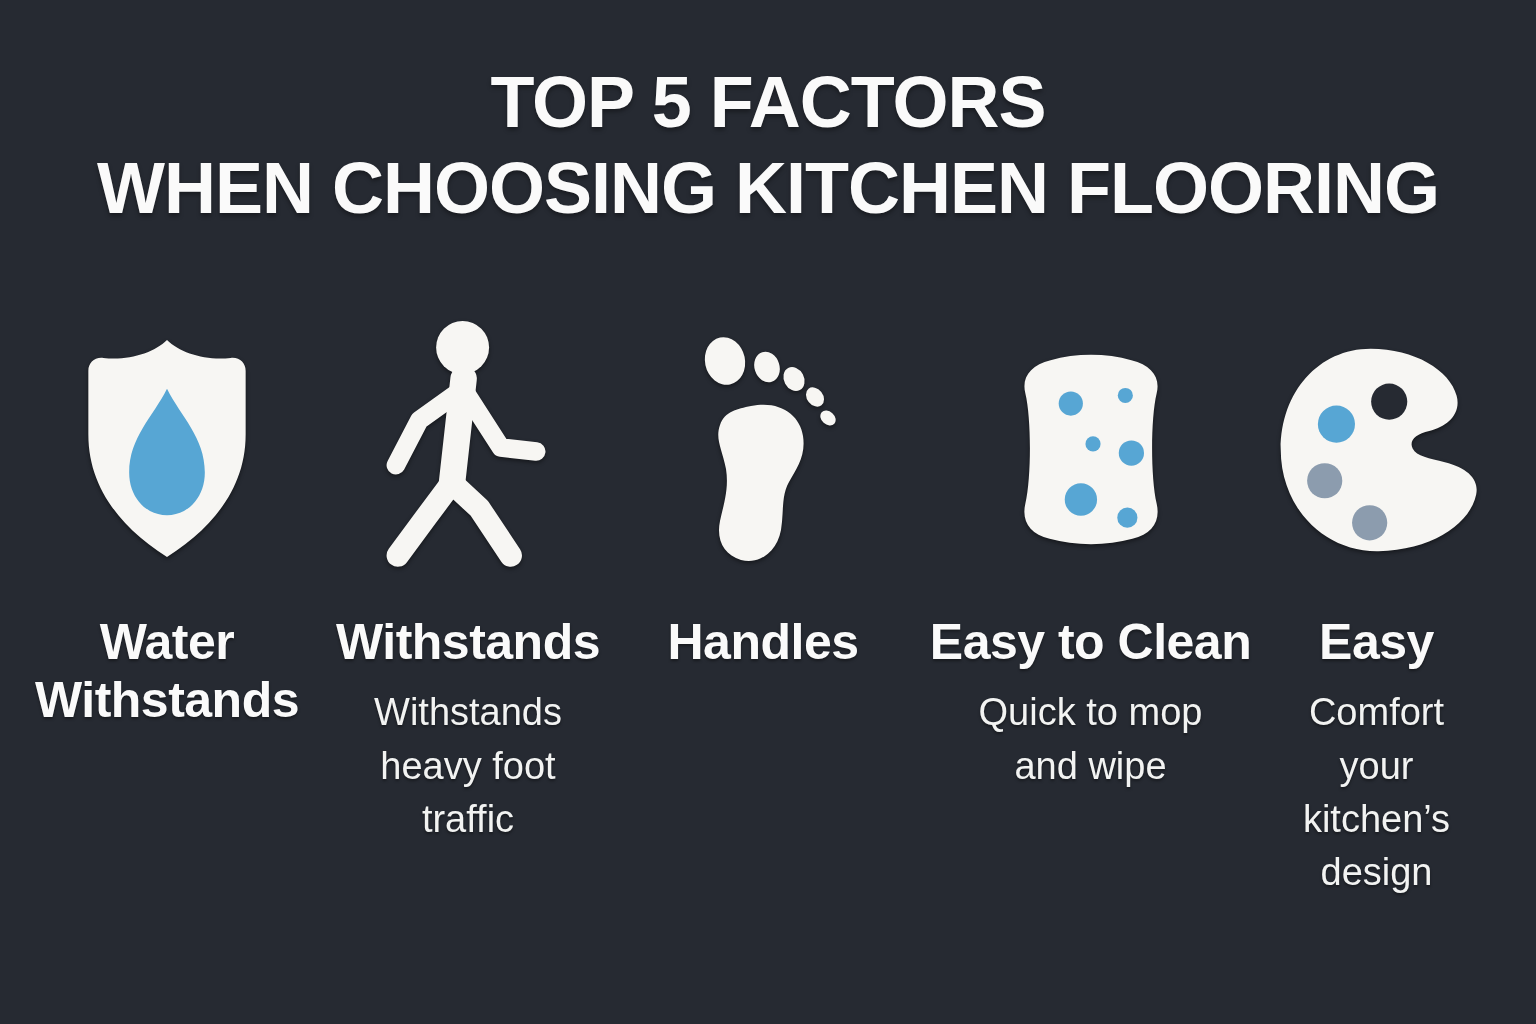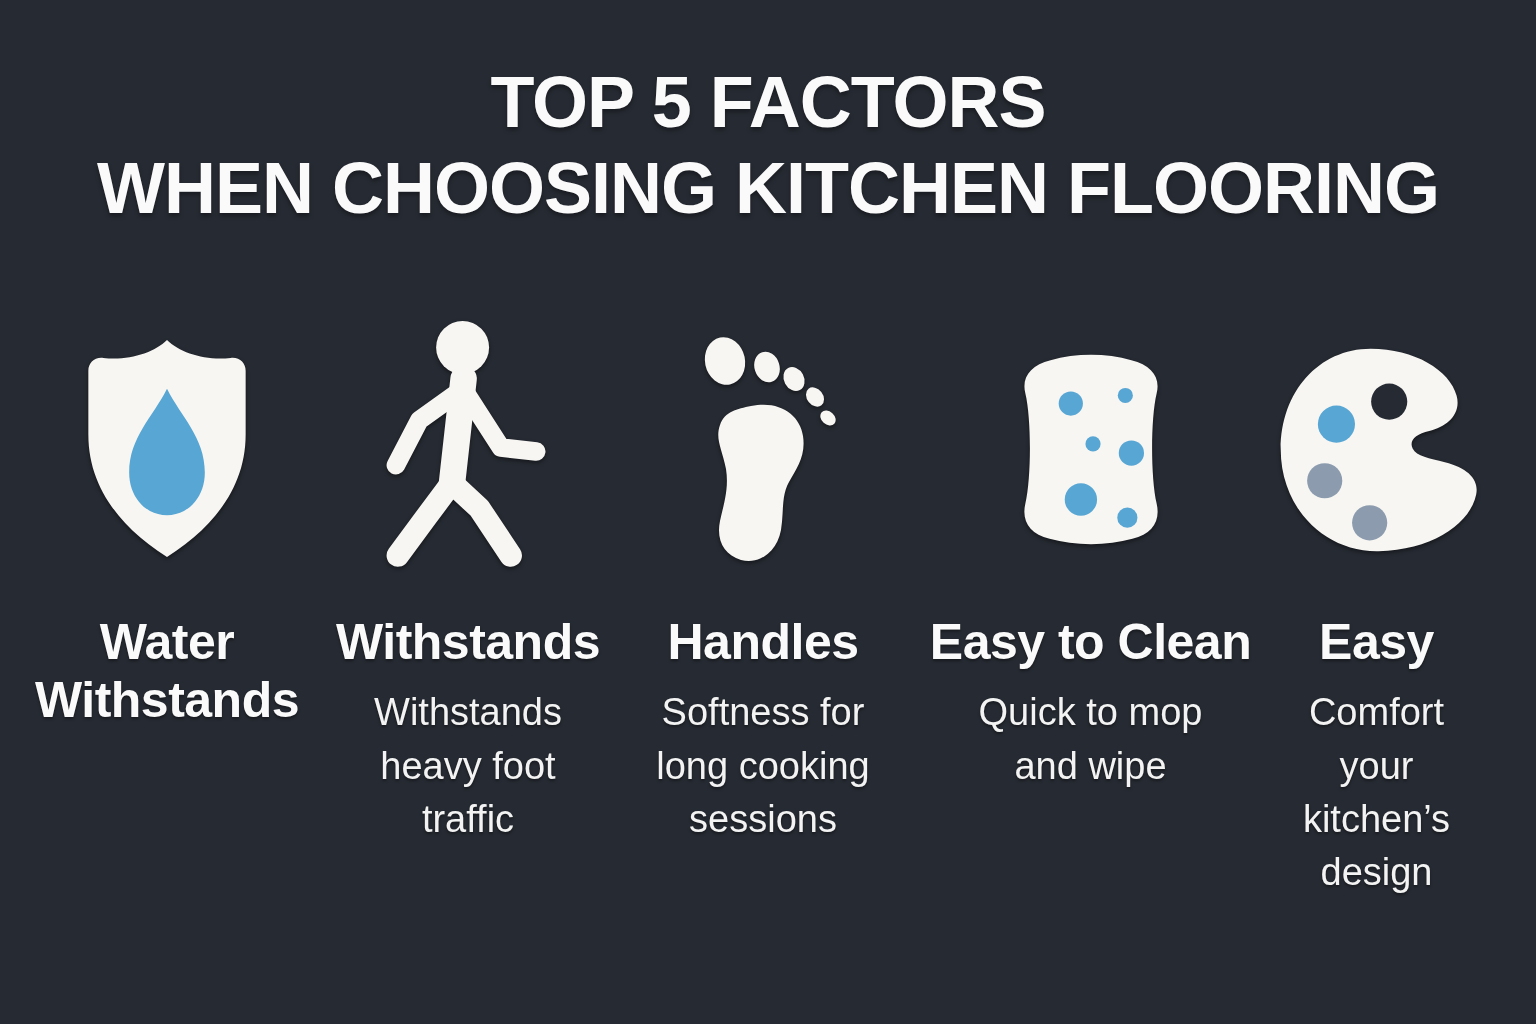--- a/index.html
+++ b/index.html
@@ -122,23 +122,20 @@
       <svg width="150" height="240" viewBox="0 0 150 240">
         <path class="ic-white" d="M63 77 C92 71 112 86 115 107 C118 126 109 139 101 153 C93 167 96 183 93 201 C89 223 71 236 53 231 C36 226 28 211 32 192 C36 174 41 159 38 140 C34 120 27 110 32 96 C37 82 49 80 63 77 Z"></path>
         <ellipse class="ic-white" cx="37" cy="32" rx="20" ry="24" transform="rotate(-12 37 32)"></ellipse>
         <ellipse class="ic-white" cx="79" cy="38" rx="12.5" ry="15.5" transform="rotate(-18 79 38)"></ellipse>
         <ellipse class="ic-white" cx="106" cy="50" rx="10" ry="12.5" transform="rotate(-28 106 50)"></ellipse>
         <ellipse class="ic-white" cx="127" cy="68" rx="8" ry="10.5" transform="rotate(-38 127 68)"></ellipse>
         <ellipse class="ic-white" cx="140" cy="89" rx="6.5" ry="8.5" transform="rotate(-48 140 89)"></ellipse>
       </svg>
     </div>
     <h2>Handles</h2>
-    <p>Softness for
-long cooking
-sessions</p>
   </div>
 
   <div class="factor">
     <div class="icon-box">
       <svg width="162" height="207" viewBox="0 0 160 205">
         <path class="ic-white" d="M40 14 C65 7 95 7 120 14 C140 19 149 31 145 47 C139 72 139 130 145 156 C149 173 141 186 121 191 C96 198 64 198 39 191 C19 186 11 173 15 156 C21 130 21 72 15 47 C11 31 20 19 40 14 Z"></path>
         <circle class="ic-blue" cx="60" cy="57" r="12"></circle>
         <circle class="ic-blue" cx="114" cy="49" r="7.5"></circle>
         <circle class="ic-blue" cx="82" cy="97" r="7.5"></circle>
         <circle class="ic-blue" cx="120" cy="106" r="12.5"></circle>

